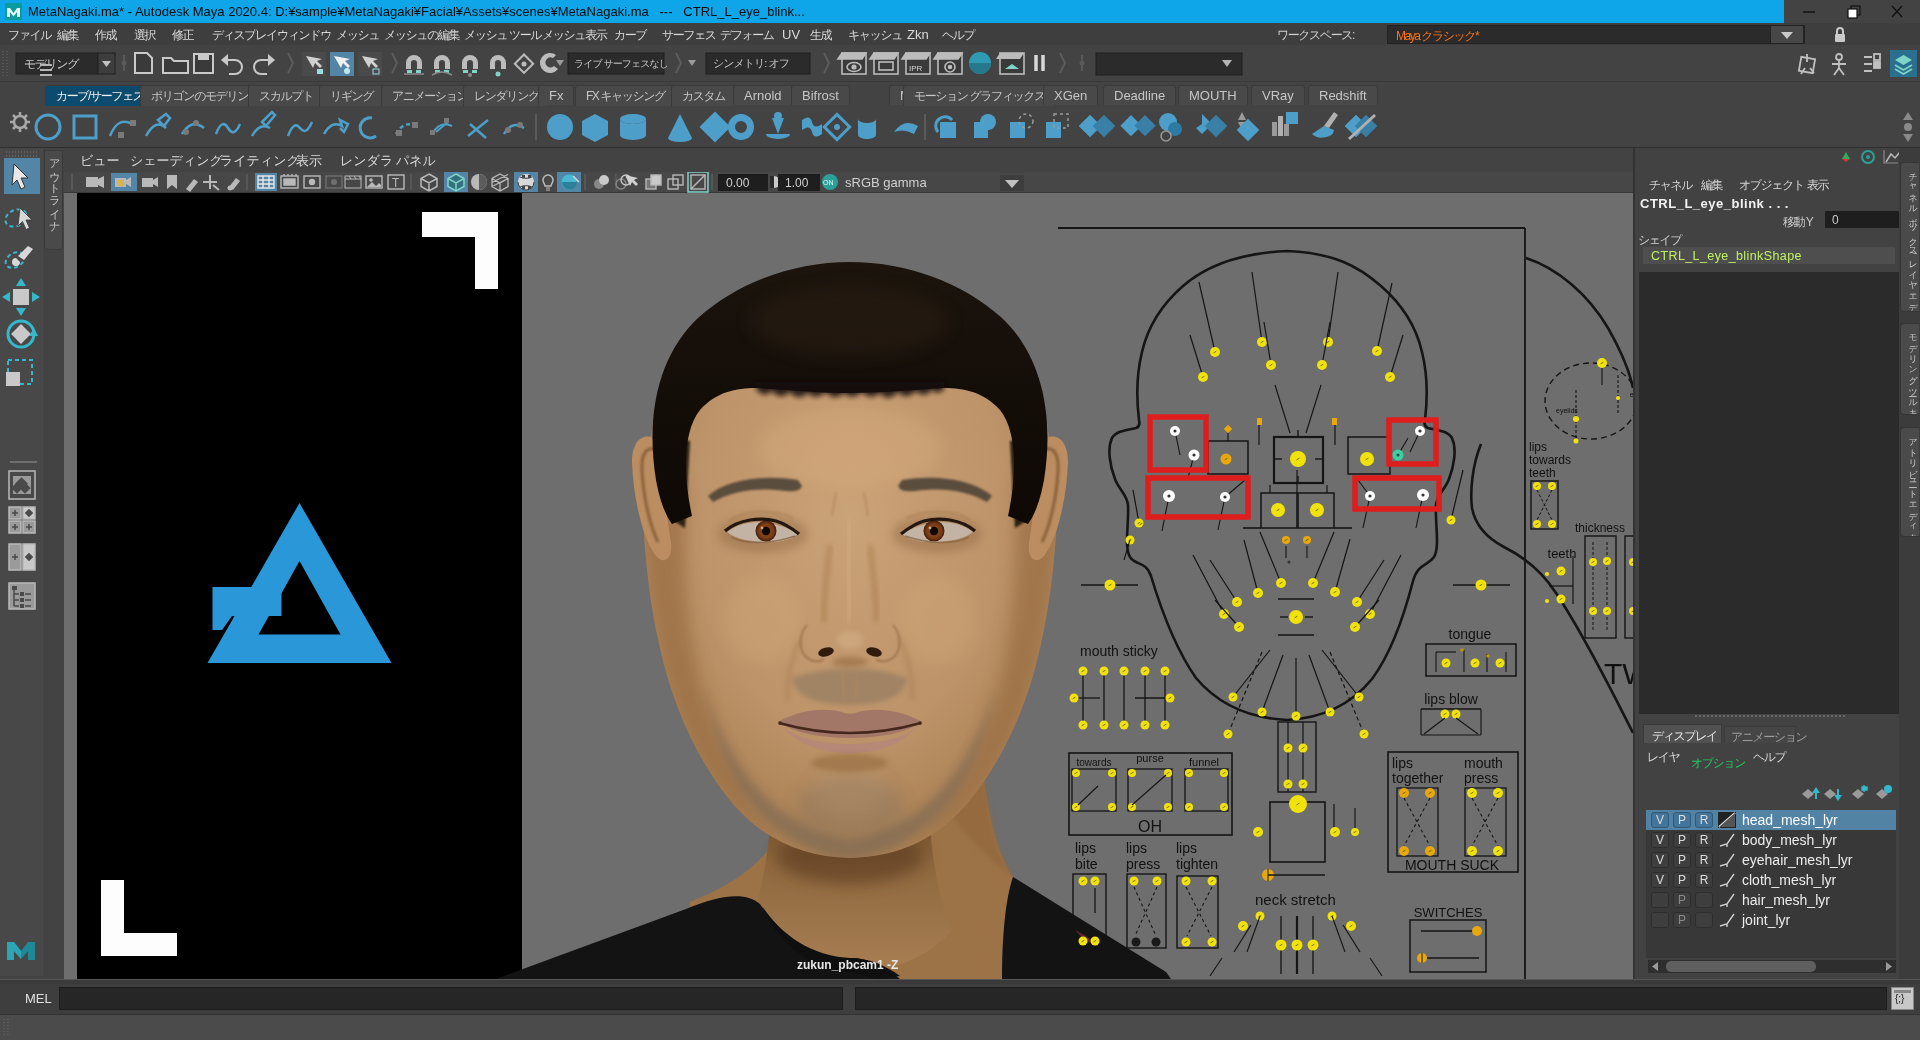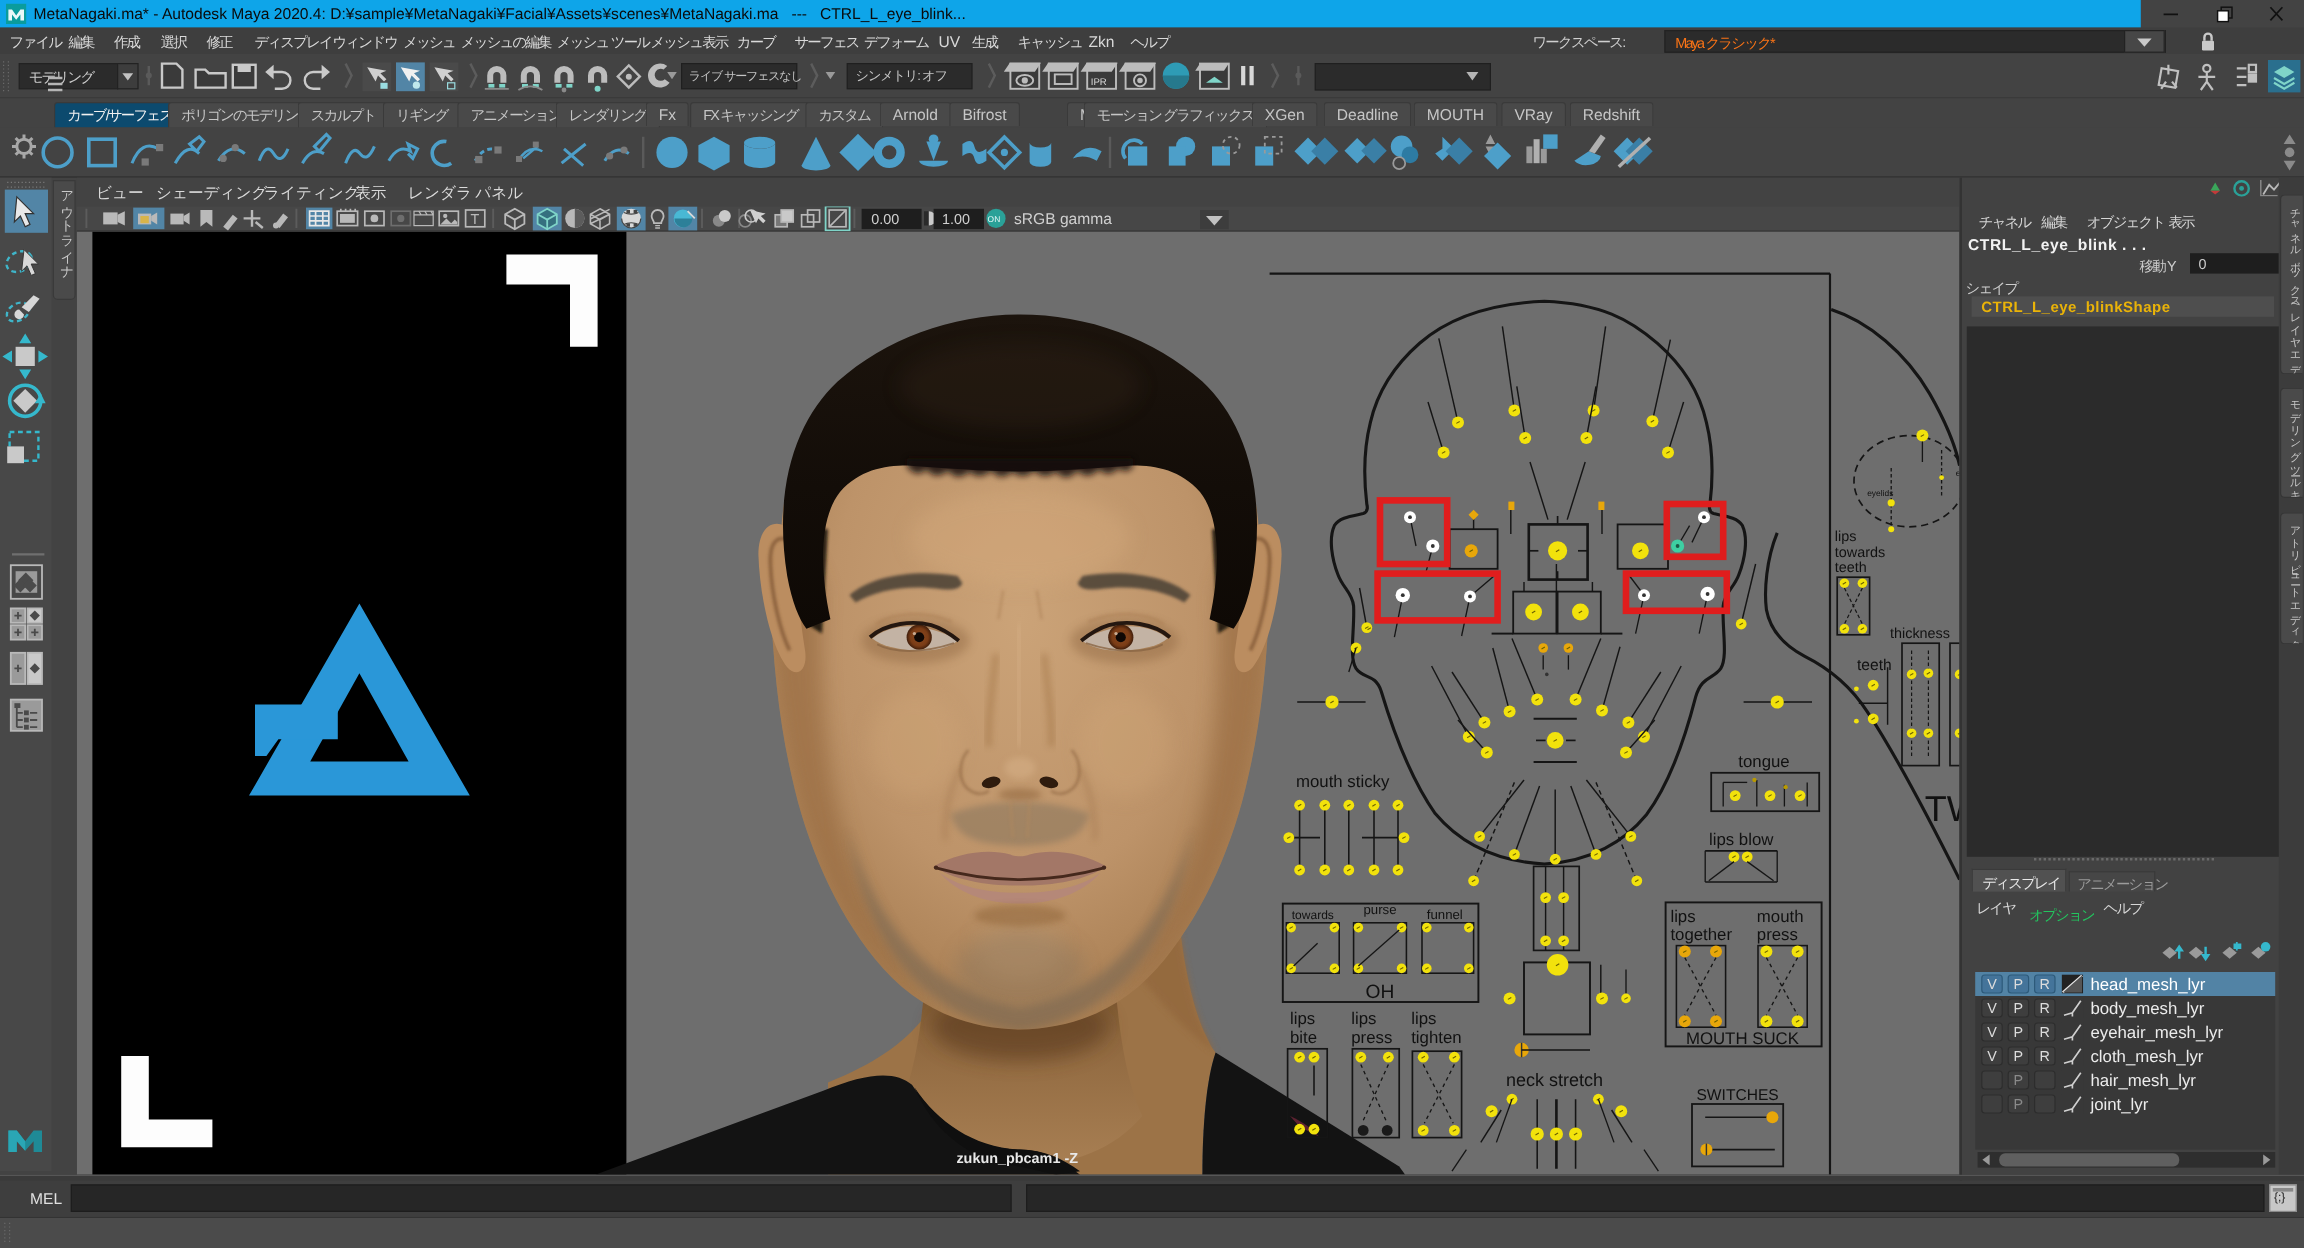--- a/index.html
+++ b/index.html
@@ -1178,21 +1178,21 @@
  <span class="txt jp" style="left:66px;top:29px;color:#d6d6d6">編集</span>
  <span class="txt jp" style="left:104px;top:29px;color:#d6d6d6">オブジェクト</span>
  <span class="txt jp" style="left:172px;top:29px;color:#d6d6d6">表示</span>
  <span class="txt" style="left:5px;top:48px;color:#f2f2f2;font-size:13px;font-weight:bold;letter-spacing:.5px">CTRL_L_eye_blink . . .</span>
  <span class="txt jp" style="left:148px;top:66px;color:#cdcdcd">移動 Y</span>
  <div class="abs" style="left:190px;top:63px;width:74px;height:17px;background:#1e1e1e">
         <span class="txt" style="left:7px;top:2px;color:#cdcdcd;font-size:12px">0</span>
       </div>
  <span class="txt jp" style="left:3px;top:84px;color:#cdcdcd">シェイプ</span>
  <div class="abs" style="left:8px;top:99px;width:252px;height:17px;background:#4e4e4e">
-        <span class="txt" style="left:8px;top:2px;color:#eab308;font-size:12.5px;font-weight:bold;letter-spacing:.4px">CTRL_L_eye_blinkShape</span>
+        <span class="txt" style="left:8px;top:2px;color:#bef264;font-size:12.5px;font-weight:normal;letter-spacing:.4px">CTRL_L_eye_blinkShape</span>
       </div>
  <div class="abs" style="left:4px;top:124px;width:262px;height:442px;background:#2b2b2b"></div>
  <div class="abs" style="left:60px;top:567px;width:150px;height:0;border-top:2px dotted #6a6a6a"></div>
  <div class="abs" style="left:8px;top:576px;width:79px;height:19px;background:#515151;border:1px solid #3a3a3a;border-bottom:none">
         <span class="txt jp" style="left:8px;top:3px;color:#e8e8e8">ディスプレイ</span>
       </div>
  <div class="abs" style="left:89px;top:578px;width:72px;height:17px;background:#464646;border:1px solid #3a3a3a;border-bottom:none">
         <span class="txt jp" style="left:6px;top:2px;color:#9b9b9b">アニメーション</span>
       </div>
  <span class="txt jp" style="left:12px;top:601px;color:#d6d6d6">レイヤ</span>

